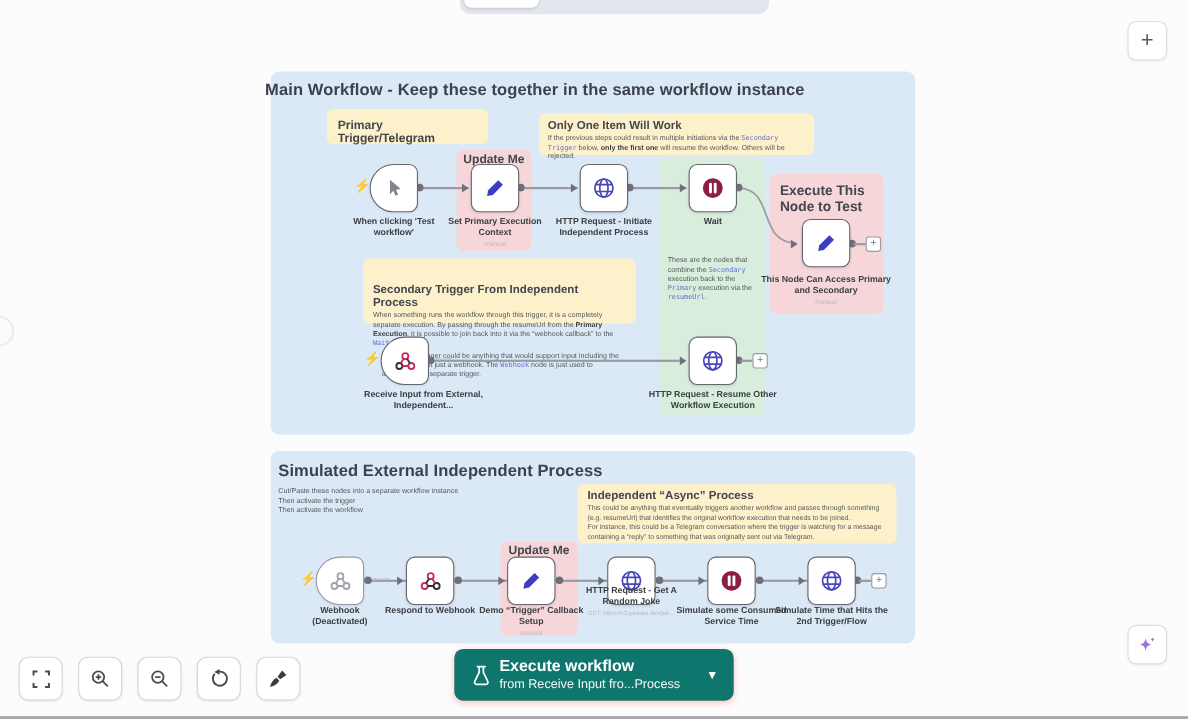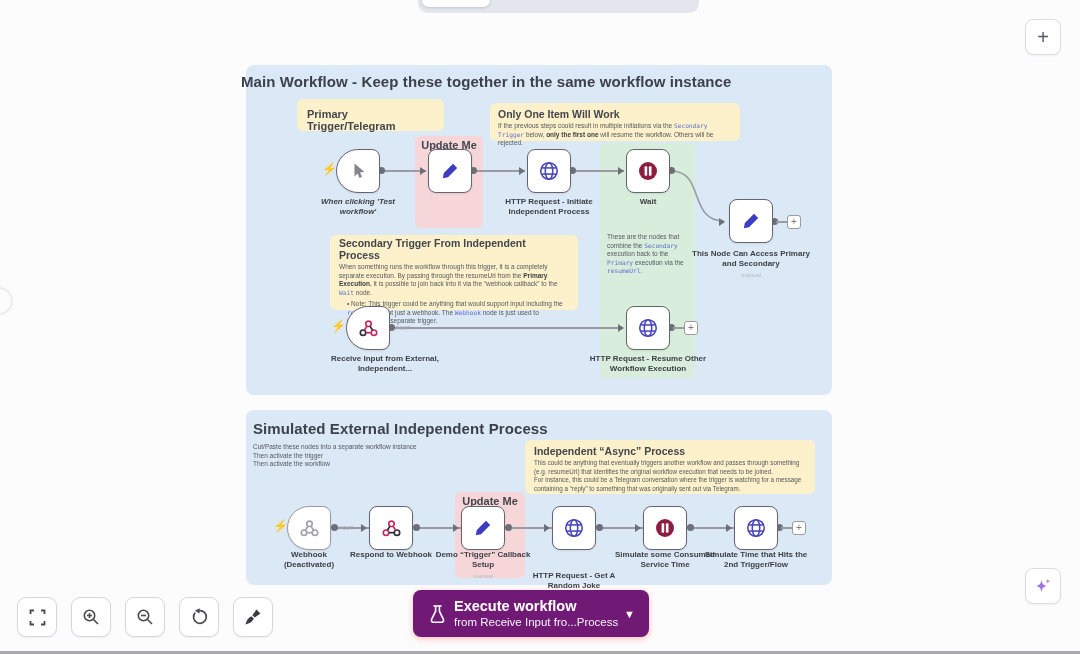--- a/index.html
+++ b/index.html
@@ -37,21 +37,21 @@
   .dot { position:absolute; width:7px; height:7px; border-radius:50%; background:#6f6f79; }
   .in-arrow { position:absolute; width:0; height:0; border-top:4px solid transparent; border-bottom:4px solid transparent; border-left:6px solid #6f6f79; }
   .plus-ep { position:absolute; width:14px; height:14px; background:#fff; border:1.2px solid #9a9aa2; border-radius:3px; color:#7b7b85; font-size:10px; line-height:11px; text-align:center; }
   .method-tag { position:absolute; font-size:5px; color:#a9adb6; letter-spacing:.3px; }
   .bolt { position:absolute; font-size:12px; color:#ff4d49; }
 
   
   .tool-btn { position:absolute; width:40px; height:40px; background:#fff; border:1px solid #d6d6dd; border-radius:9px; display:flex; align-items:center; justify-content:center; box-shadow:0 1px 2px rgba(0,0,0,.06); }
 
   
-  .exec-btn { position:absolute; left:413px; top:590px; width:236px; height:47px; background:#701a75; border-radius:8px; display:flex; align-items:center; color:#fff; box-shadow:0 2px 6px rgba(255,110,92,.4); }
+  .exec-btn { position:absolute; left:413px; top:590px; width:254px; height:47px; background:#0f766e; border-radius:8px; display:flex; align-items:center; color:#fff; box-shadow:0 2px 6px rgba(255,110,92,.4); }
   .exec-text { display:flex; flex-direction:column; margin-left:8px; }
   .exec-title { font-size:14.5px; font-weight:700; line-height:17px; }
   .exec-sub { font-size:11.5px; font-weight:500; opacity:.95; line-height:14px; }
   .exec-caret { margin-left:auto; margin-right:14px; font-size:11px; }
 
   .edge-circle { position:absolute; left:-15px; top:287px; width:28px; height:28px; border:2px solid #ececef; border-radius:50%; }
   .bottom-strip { position:absolute; left:0; bottom:0; width:1080px; height:3px; background:#a9a9ad; }
 
   svg { display:block; }
 </style>
@@ -88,22 +88,25 @@
     <div class="note-title" style="font-size:10.5px; margin-bottom:2px;">Only One Item Will Work</div>
     <div class="small-body">
       <span>If the previous steps could result in multiple initiations via the </span><span class="code">Secondary Trigger</span><span> below, </span><b>only the first one</b><span> will resume the workflow. Others will be rejected.</span>
     </div>
   </div>
 
   <div class="note note-pink" style="left:415px; top:136px; width:68px; height:92px; text-align:center; padding-top:3px;">
     <div class="note-title" style="font-size:11px;">Update Me</div>
   </div>
 
-
-  <div class="note note-yellow" style="left:330px; top:235px; width:248px; height:75px; padding:2px 9px;">
+  <div class="note note-pink" style="left:700px; top:158px; width:103px; height:127px; padding:8px 9px;">
+    <div class="note-title" style="font-size:12.5px; line-height:15px;">Execute This Node to Test</div>
+  </div>
+
+  <div class="note note-yellow" style="left:330px; top:235px; width:248px; height:59px; padding:22px 9px;">
     <div class="note-title" style="font-size:10.5px; margin-bottom:2px;">Secondary Trigger From Independent Process</div>
     <div class="small-body">
       <span>When something runs the workflow through this trigger, it is a completely separate execution. By passing through the resumeUrl from the </span><b>Primary Execution</b><span>, it is possible to join back into it via the “webhook callback” to the </span><span class="code">Wait</span><span> node.</span>
     </div>
     <div class="small-body" style="margin-top:3px; padding-left:8px;">
       • <span>Note: This trigger could be anything that would support input including the </span><span class="code">resumeUrl</span><span>, not just a webhook. The </span><span class="code">Webhook</span><span> node is just used to demonstrate a separate trigger.</span>
     </div>
   </div>
 
   <div class="conn" style="left:382px; top:170px; width:44px;"></div>
@@ -152,21 +155,25 @@
         <rect x="7.6" y="6.2" width="2.6" height="9.6" rx="1" fill="#fff"></rect>
         <rect x="11.9" y="6.2" width="2.6" height="9.6" rx="1" fill="#fff"></rect>
       </svg>
   </div>
   <div class="node" style="left:729px; top:199px;">
     <svg width="20" height="20" viewBox="0 0 20 20">
         <path d="M13 2.8 L17.2 7 L8 16.2 L2.8 17.2 L3.8 12 Z" fill="#3d3dc4"></path>
       </svg>
   </div>
 
-  <div class="node-label" style="left:303px; top:197px; width:110px;font-style:italic;">When clicking 'Test workflow'</div>
+  <div class="node-label" style="left:303px; top:197px; width:110px;">When clicking 'Test workflow'</div>
+  <div class="node-label" style="left:395px; top:197px; width:110px;">
+    <span>Set Primary Execution Context</span>
+    <div class="sub-label">manual</div>
+  </div>
   <div class="node-label" style="left:494px; top:197px; width:110px;">HTTP Request - Initiate Independent Process</div>
   <div class="node-label" style="left:593px; top:197px; width:110px;">Wait</div>
   <div class="node-label" style="left:691px; top:249px; width:120px;">
     <span>This Node Can Access Primary and Secondary</span>
     <div class="sub-label">manual</div>
   </div>
 
   <div class="conn" style="left:392px; top:327px; width:228px;"></div>
   <div class="dot" style="left:388px; top:324px;"></div>
   <div class="method-tag" style="left:396px; top:325px;">POST</div>
@@ -301,21 +308,21 @@
 
   <div class="node-label" style="left:259px; top:550px; width:100px;">
     <div>Webhook</div>
     <div>(Deactivated)</div>
   </div>
   <div class="node-label" style="left:336px; top:550px; width:110px;">Respond to Webhook</div>
   <div class="node-label" style="left:428px; top:550px; width:110px;">
     <span>Demo “Trigger” Callback Setup</span>
     <div class="sub-label">manual</div>
   </div>
-  <div class="node-label" style="left:519px; top:532px; width:110px;margin-top:39px;">
+  <div class="node-label" style="left:519px; top:532px; width:110px;">
     <span>HTTP Request - Get A Random Joke</span>
     <div class="sub-label" style="font-size:5.5px;">GET: https://v2.jokeapi.dev/jok…</div>
   </div>
   <div class="node-label" style="left:610px; top:550px; width:110px;">Simulate some Consumed Service Time</div>
   <div class="node-label" style="left:701px; top:550px; width:110px;">Simulate Time that Hits the 2nd Trigger/Flow</div>
 
   <div class="tool-btn" style="left:17px; top:597px;">
     <svg width="17" height="17" viewBox="0 0 17 17">
         <g stroke="#4a4a52" stroke-width="1.8" fill="none">
           <path d="M1.5 5 V1.5 H5"></path>

